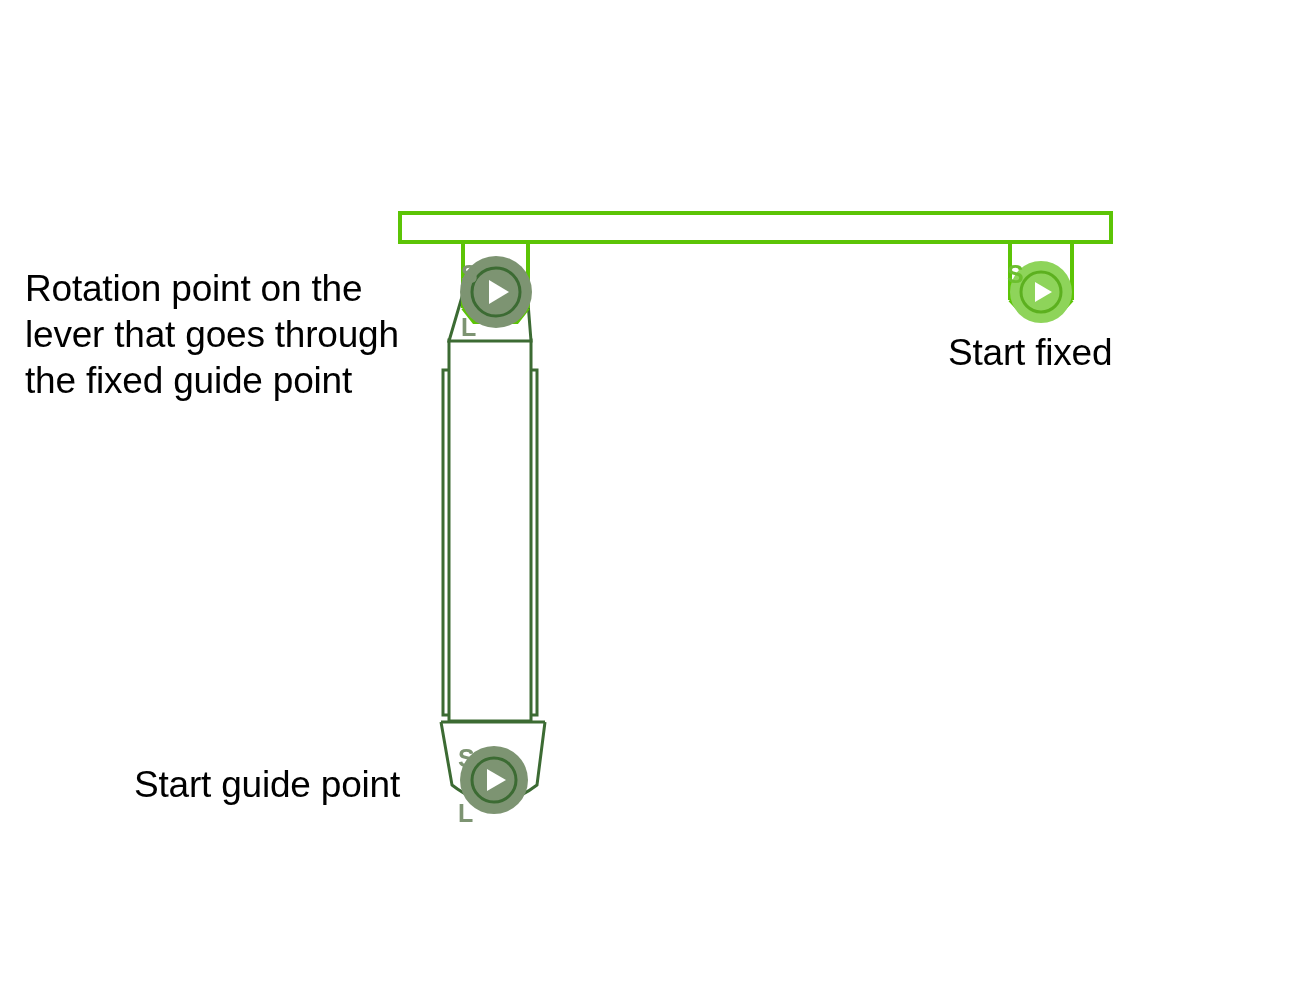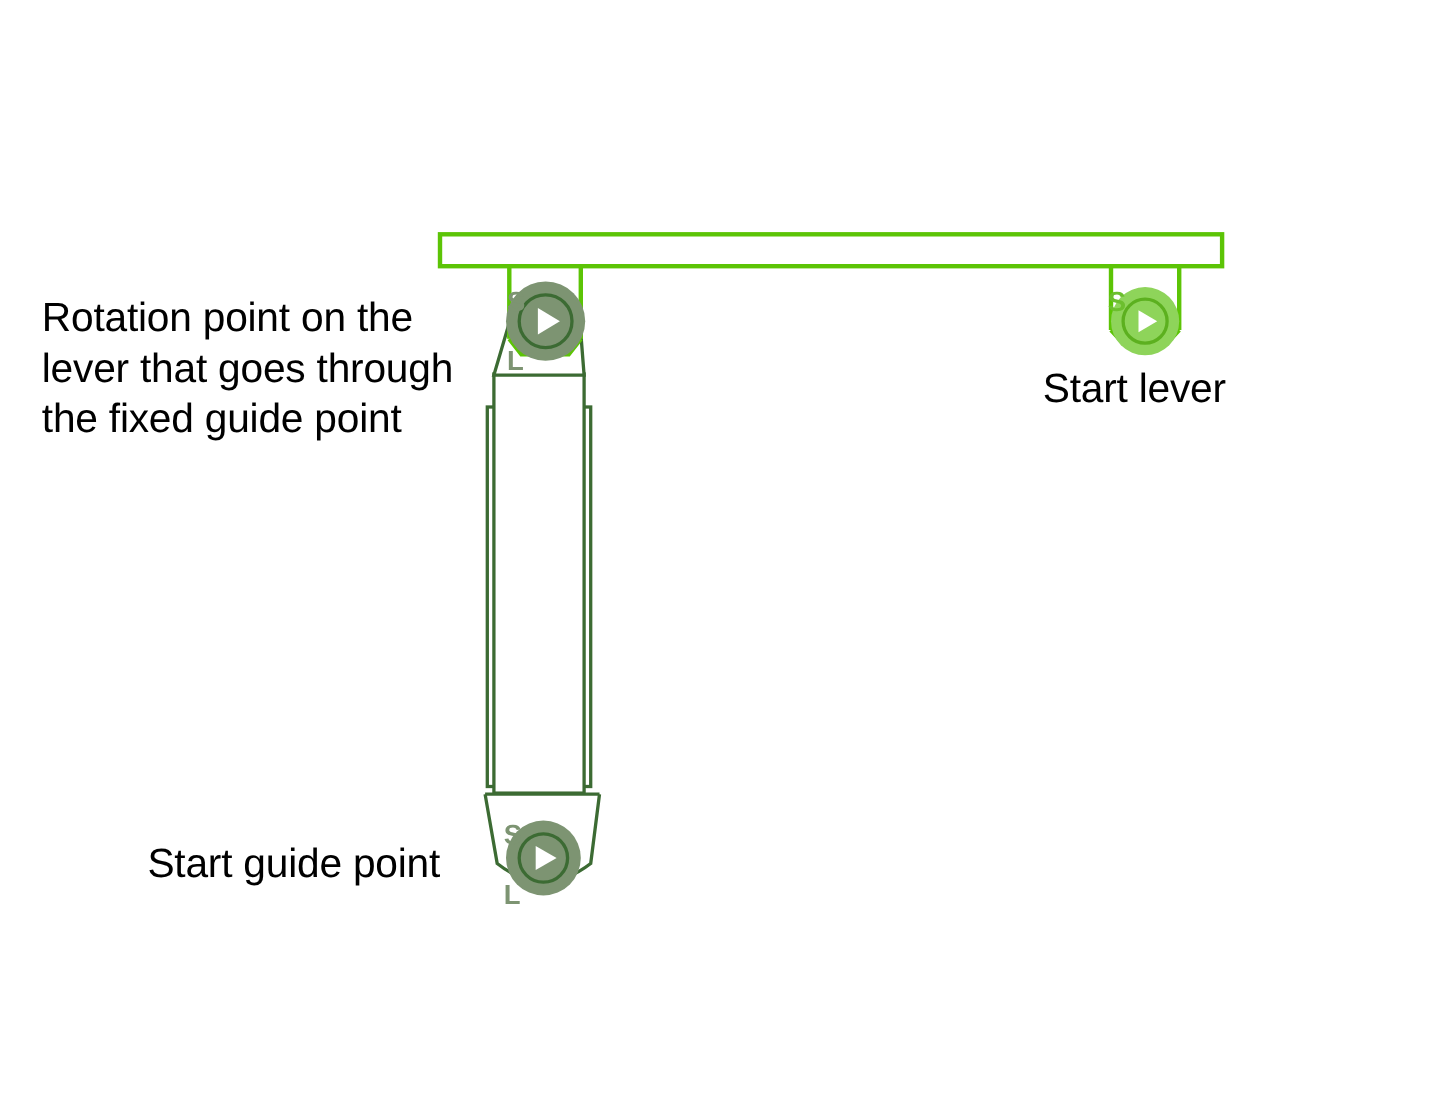--- a/index.html
+++ b/index.html
@@ -23,21 +23,21 @@
   .label {
     position: absolute;
     color: #000000;
     font-family: "Liberation Sans", sans-serif;
     font-size: 37px;
     line-height: 46px;
     white-space: pre;
     letter-spacing: -0.2px;
   }
   #label-rotation {
-    left: 38px;
+    left: 25px;
     top: 266px;
   }
   #label-start {
     left: 948px;
     top: 330px;
   }
   #label-fixed {
     left: 134px;
     top: 762px;
   }
@@ -107,17 +107,17 @@
     </g>
     <text x="458" y="767" font-family="Liberation Sans, sans-serif" font-size="25" font-weight="bold" fill="#7d9472">S</text>
     <text x="458" y="822" font-family="Liberation Sans, sans-serif" font-size="25" font-weight="bold" fill="#7d9472">L</text>
 
   </svg>
 
   <div class="label" id="label-rotation">Rotation point on the
 lever that goes through
 the fixed guide point</div>
 
-  <div class="label" id="label-start">Start lever</div>
+  <div class="label" id="label-start">Start fixed</div>
 
   <div class="label" id="label-fixed">Start guide point</div>
 
 </div>
 
 </body></html>

